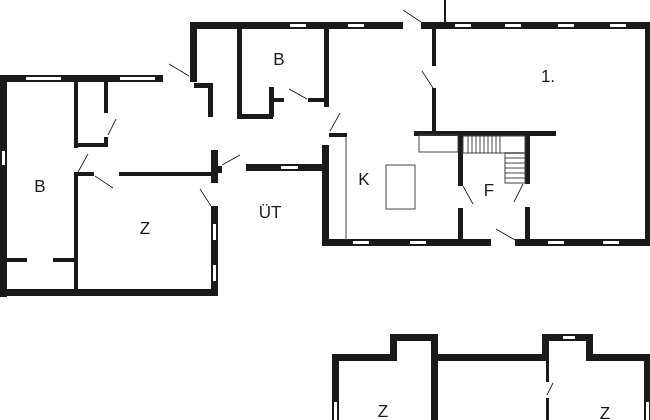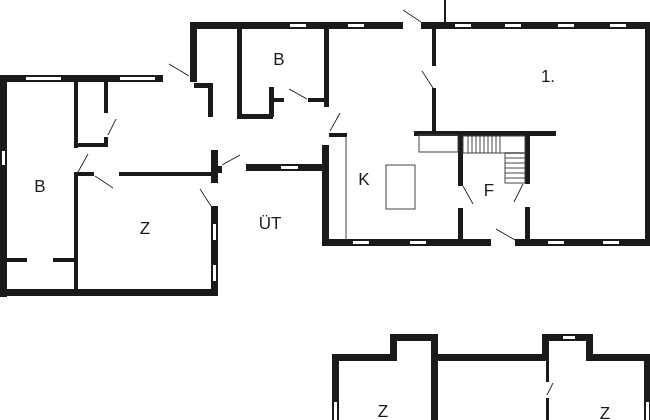--- a/index.html
+++ b/index.html
@@ -131,15 +131,15 @@
       <rect x="646" y="402" width="3" height="18"></rect>
   </g>
 </svg>
 
 <div class="lbl" style="left:279px;top:60px;">B</div>
 <div class="lbl" style="left:548px;top:77px;">1.</div>
 <div class="lbl" style="left:40px;top:187px;">B</div>
 <div class="lbl" style="left:364px;top:180px;">K</div>
 <div class="lbl" style="left:489px;top:191px;">F</div>
 <div class="lbl" style="left:145px;top:229px;">Z</div>
-<div class="lbl" style="left:270px;top:224px;">ÜT</div>
+<div class="lbl" style="left:270px;top:213px;">ÜT</div>
 <div class="lbl" style="left:383px;top:412px;">Z</div>
 <div class="lbl" style="left:605px;top:414px;">Z</div>
 
 </body></html>

